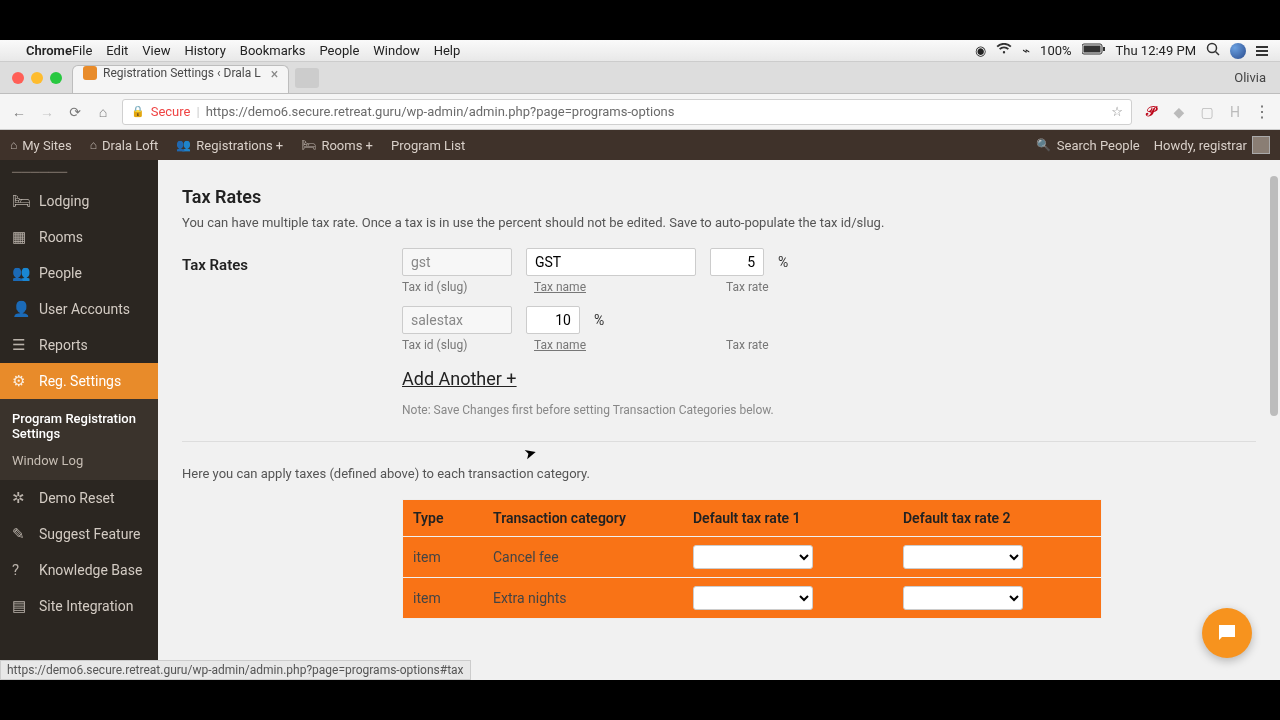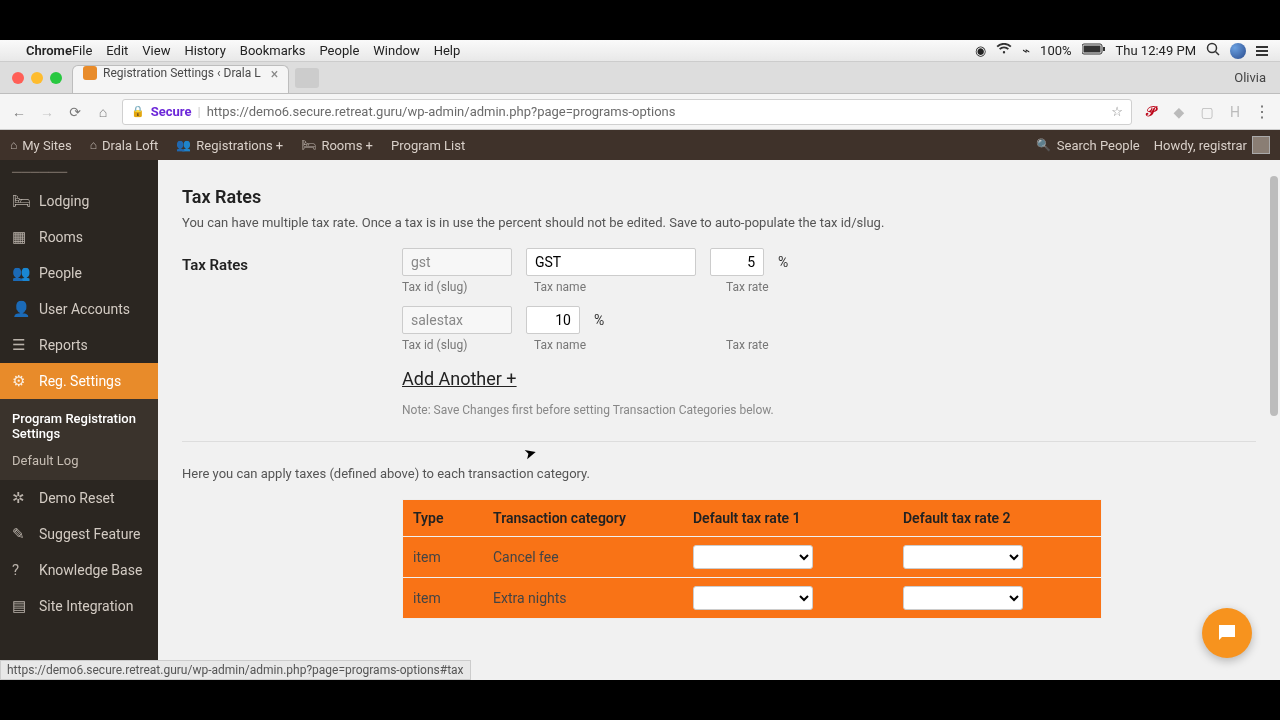--- a/index.html
+++ b/index.html
@@ -23,21 +23,21 @@
 .traffic .r { background: #ff5f57; } .traffic .y { background: #febc2e; } .traffic .g { background: #28c840; }
 .tab { background: #f5f5f5; border: 1px solid #bdbdbd; border-bottom: none; border-radius: 6px 6px 0 0; height: 28px; display: flex; align-items: flex-start; padding: 0 10px; font-size: 12px; color: #4a4a4a; gap: 6px; max-width: 220px;}
 .tab .favicon { width: 14px; height: 14px; background: #e88b2a; border-radius: 3px; }
 .tab .close { color: #888; font-size: 14px; margin-left: 4px; cursor:pointer;}
 .newtab { width: 24px; height: 20px; background: #ccc; margin-left: 6px; align-self: center; border-radius: 3px;}
 .tabstrip .profile { position:absolute; right:14px; top:8px; font-size:13px; color:#444;}
 
 .addrbar { height: 36px; background: #f5f5f5; border-bottom: 1px solid #ccc; display: flex; align-items: center; padding: 0 10px; gap: 10px; font-size: 14px; color: #555;}
 .addrbar .nav-icon { width: 18px; text-align:center; color:#7a7a7a; cursor:pointer;}
 .addrbar .omnibox { flex: 1; background: #fff; border: 1px solid #d0d0d0; border-radius: 3px; height: 26px; display: flex; align-items: center; padding: 0 8px; font-size: 13px; gap:6px;}
-.addrbar .secure { color: #6d28d9; font-size: 13px; font-weight: bold; }
+.addrbar .secure { color: #ef4444; font-size: 13px; }
 .addrbar .lock { color:#0b8043; font-size:11px;}
 .addrbar .url { color: #6b6b6b; white-space:nowrap; overflow:hidden;}
 .addrbar .star { color: #888; margin-left:auto;}
 .addrbar .ext { width:18px; height:18px; display:flex; align-items:center; justify-content:center; font-size:14px;}
 .addrbar .pin { color:#bd081c; font-weight:bold;}
 .addrbar .dots { font-size:16px; color:#666;}
 
 
 .wpbar { height: 30px; background: #3f322a; color: #d9d0c9; display: flex; align-items: center; padding: 0 10px; font-size: 13px; gap: 18px;}
 .wpbar .item { display: flex; align-items: center; gap: 5px; cursor:pointer;}
@@ -66,21 +66,21 @@
 .formrow .left-label { width: 220px; padding-top: 8px;}
 .formrow .fields { flex: 1; }
 
 .taxline { display: flex; gap: 14px; margin-bottom: 4px;}
 .taxline input { border: 1px solid #ccc; padding: 5px 8px; font-size: 14px; border-radius: 2px; background:#fff;}
 .taxline .slug { width: 110px; color:#888; background:#f7f7f7;}
 .taxline .name { width: 170px; }
 .taxline .rate { width: 54px; text-align: right;}
 .taxline .pct { font-size: 14px; color: #333; align-self:center;}
 .sublabels { display: flex; gap: 14px; font-size: 12px; color: #777; margin-bottom: 12px;}
-.sublabels .c1{width:118px;} .sublabels .c2{width:178px;} .sublabels .c3{width:62px;}
+.sublabels .c1{width:118px;} .sublabels .c2{width:178px;text-decoration:underline;} .sublabels .c3{width:62px;}
 
 .add-another { font-size: 18px; color: #222; text-decoration: underline; cursor: pointer; display:inline-block; margin-top:4px;}
 .note { font-size: 12px; color: #888; margin-top: 14px;}
 hr.div { border: none; border-top: 1px solid #ddd; margin: 24px 0;}
 
 .table { width: 700px; margin-left: 220px; border:1px solid #eee; background:#f97316;}
 .table .thead, .table .trow { display: grid; grid-template-columns: 80px 200px 210px 210px; align-items:center;}
 .table .thead { font-weight: 600; font-size: 14px; color:#222; padding: 10px 10px;}
 .table .trow { padding: 8px 10px; font-size: 14px; color:#444; border-top:1px solid #f0f0f0;}
 .table select { width: 120px; height: 24px; border: 1px solid #ccc; border-radius: 3px; background:#fff;}
@@ -228,21 +228,21 @@
       <div class="sitem">
           <span class="sicon">☰</span>
           <span>Reports</span>
         </div>
       <div class="sitem active">
           <span class="sicon">⚙</span>
           <span>Reg. Settings</span>
         </div>
       <div class="sub">
         <div class="subitem sel">Program Registration Settings</div>
-        <div class="subitem">Default Log</div>
+        <div class="subitem">Window Log</div>
       </div>
       <div class="sitem">
           <span class="sicon">✲</span>
           <span>Demo Reset</span>
         </div>
       <div class="sitem">
           <span class="sicon">✎</span>
           <span>Suggest Feature</span>
         </div>
       <div class="sitem">

